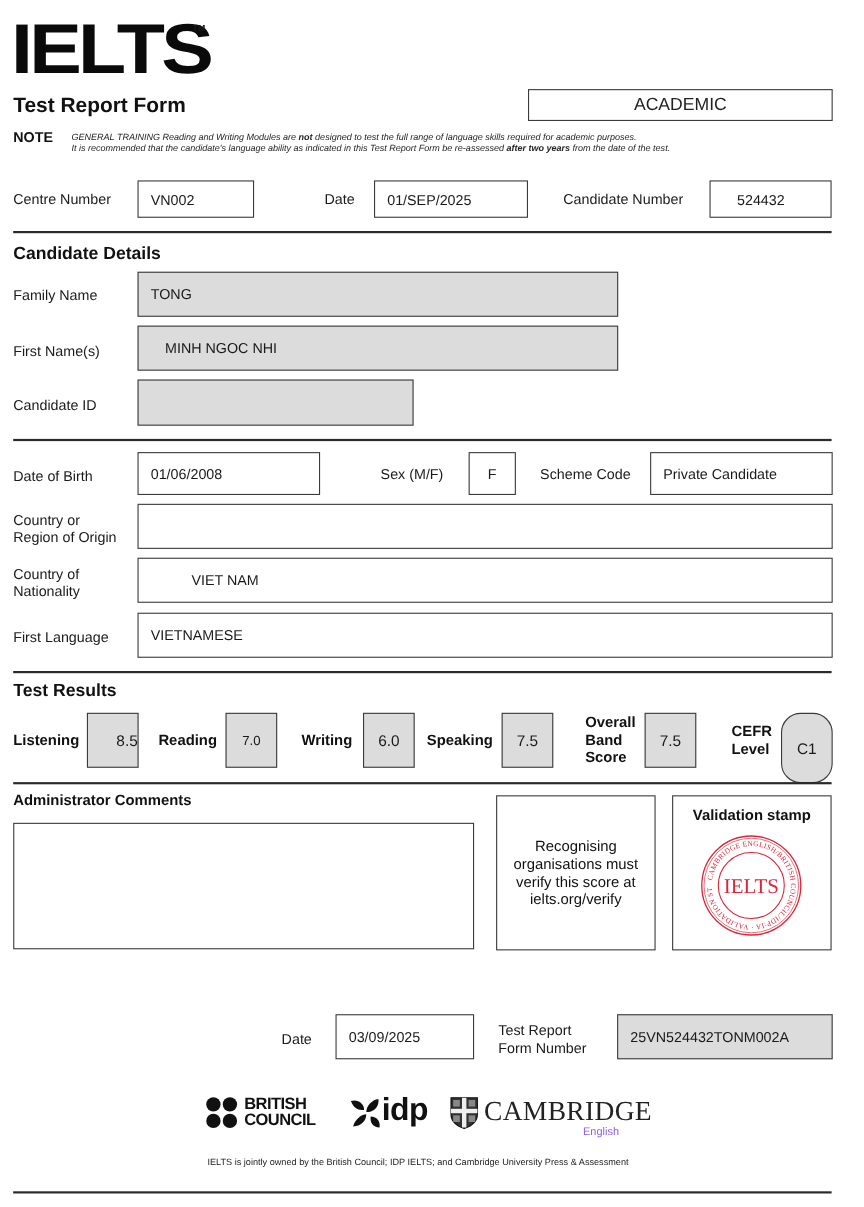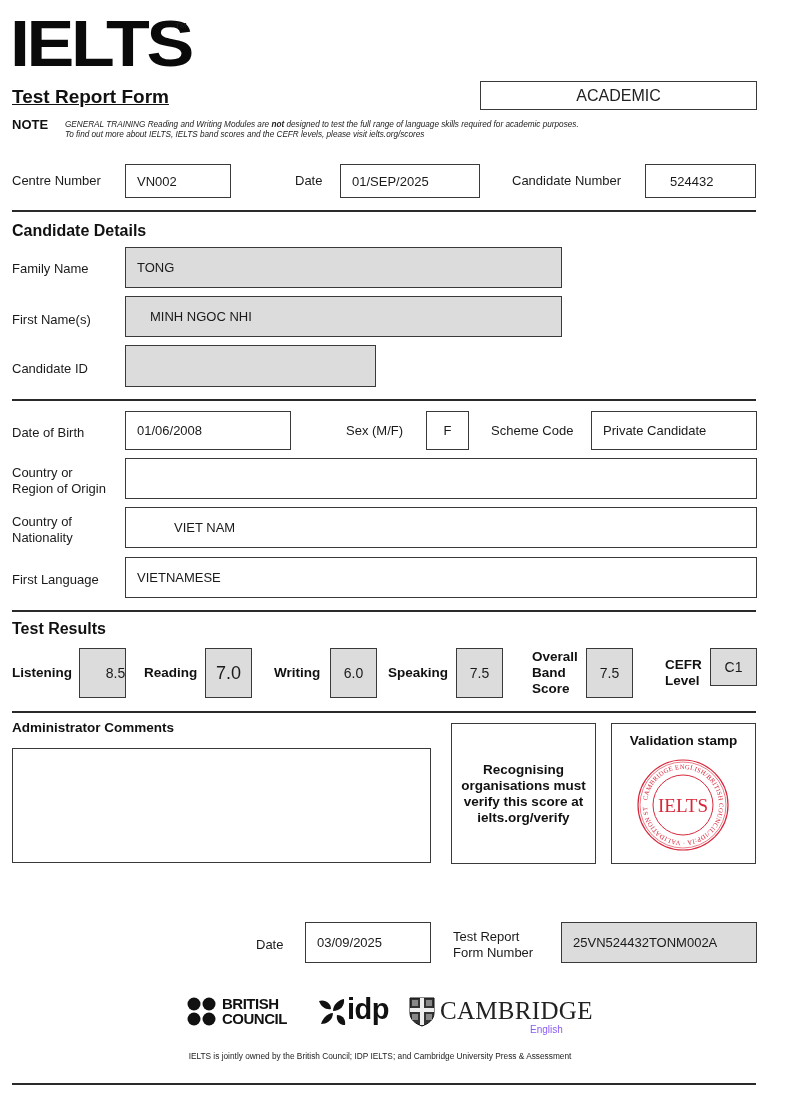--- a/index.html
+++ b/index.html
@@ -16,29 +16,29 @@
   .note-text { position: absolute; left: 65px; top: 120px; font-size: 8.2px; font-style: italic; line-height: 9.6px; color: #222; }
   .logo-ielts { position: absolute; left: 10px; top: 14px; font-family: "Liberation Sans", sans-serif; font-weight: bold; font-size: 64px; letter-spacing: -3px; line-height: 60px; color: #0a0a0a; transform: scaleX(1.12); transform-origin: left top; }
   .tm { position: absolute; left: 175px; top: 21px; font-size: 8px; font-weight: bold; }
 </style>
 </head>
 <body>
 
 <div class="logo-ielts">IELTS</div>
 <div class="tm">TM</div>
 
-<div class="abs" style="left:12px; top:86px; font-size:19px; font-weight:bold; color:#111;text-decoration:underline;">Test Report Form</div>
+<div class="abs" style="left:12px; top:86px; font-size:19px; font-weight:bold; color:#111;">Test Report Form</div>
 
 <div class="box center" style="left:480px; top:81px; width:277px; height:29px; font-size:16px; color:#222;">ACADEMIC</div>
 
 <div class="abs" style="left:12px; top:117px; font-size:13px; font-weight:bold; color:#111;">NOTE</div>
 
 <div class="note-text">
   <div><span>GENERAL TRAINING Reading and Writing Modules are </span><b>not</b><span> designed to test the full range of language skills required for academic purposes.</span></div>
-  <div>To find out more about IELTS, IELTS band scores and the CEFR levels, please visit ielts.org/scores</div>
+  <div><span>It is recommended that the candidate's language ability as indicated in this Test Report Form be re-assessed </span><b>after two years</b><span> from the date of the test.</span></div>
 </div>
 
 <div class="lbl" style="left:12px; top:173px;">Centre Number</div>
 <div class="box" style="left:125px; top:164px; width:106px; height:34px;">VN002</div>
 
 <div class="lbl" style="left:295px; top:173px;">Date</div>
 <div class="box" style="left:340px; top:164px; width:140px; height:34px;">01/SEP/2025</div>
 
 <div class="lbl" style="left:512px; top:173px;">Candidate Number</div>
 <div class="box" style="left:645px; top:164px; width:111px; height:34px;padding-left:24px;">524432</div>
@@ -83,47 +83,47 @@
 <div class="box" style="left:125px; top:557px; width:632px; height:41px;">VIETNAMESE</div>
 
 <div class="hr" style="top:610px;"></div>
 
 <div class="section" style="left:12px; top:620px;">Test Results</div>
 
 <div class="res-lbl" style="left:12px; top:665px;">Listening</div>
 <div class="box grey center" style="left:79px; top:648px; width:47px; height:50px; font-size:14px;padding-left:26px;">8.5</div>
 
 <div class="res-lbl" style="left:144px; top:665px;">Reading</div>
-<div class="box grey center" style="left:205px; top:648px; width:47px; height:50px; font-size:18px;">7.0</div>
+<div class="box grey center" style="left:205px; top:648px; width:47px; height:50px; font-size:12px;">7.0</div>
 
 <div class="res-lbl" style="left:274px; top:665px;">Writing</div>
 <div class="box grey center" style="left:330px; top:648px; width:47px; height:50px; font-size:14px;">6.0</div>
 
 <div class="res-lbl" style="left:388px; top:665px;">Speaking</div>
 <div class="box grey center" style="left:456px; top:648px; width:47px; height:50px; font-size:14px;">7.5</div>
 
 <div class="res-lbl" style="left:532px; top:649px;">
   <div>Overall</div>
   <div>Band</div>
   <div>Score</div>
 </div>
 <div class="box grey center" style="left:586px; top:648px; width:47px; height:50px; font-size:14px;">7.5</div>
 
 <div class="res-lbl" style="left:665px; top:657px;">
   <div>CEFR</div>
   <div>Level</div>
 </div>
-<div class="box grey center" style="left:710px; top:648px; width:47px; height:38px; font-size:14px;">C1</div>
+<div class="box grey center" style="left:710px; top:648px; width:47px; height:64px; font-size:14px;border-radius:18px;">C1</div>
 
 <div class="hr" style="top:711px;"></div>
 
 <div class="abs" style="left:12px; top:720px; font-size:13.5px; font-weight:bold; color:#111;">Administrator Comments</div>
 <div class="box" style="left:12px; top:748px; width:419px; height:115px;"></div>
 
-<div class="box center" style="left:451px; top:723px; width:145px; height:141px; flex-direction:column; font-size:13.5px; font-weight:bold; line-height:16px; text-align:center; color:#111;">
+<div class="box center" style="left:451px; top:723px; width:145px; height:141px; flex-direction:column; font-size:13.5px; font-weight:normal; line-height:16px; text-align:center; color:#111;">
   <div>Recognising</div>
   <div>organisations must</div>
   <div>verify this score at</div>
   <div>ielts.org/verify</div>
 </div>
 
 <div class="box" style="left:611px; top:723px; width:145px; height:141px; display:block; padding:0;">
   <div style="position:absolute; left:0; width:100%; top:9px; text-align:center; font-size:13.5px; font-weight:bold; color:#111;">Validation stamp</div>
   <svg width="96" height="96" viewBox="0 0 96 96" style="position:absolute; left:23px; top:33px;">
     <defs>

